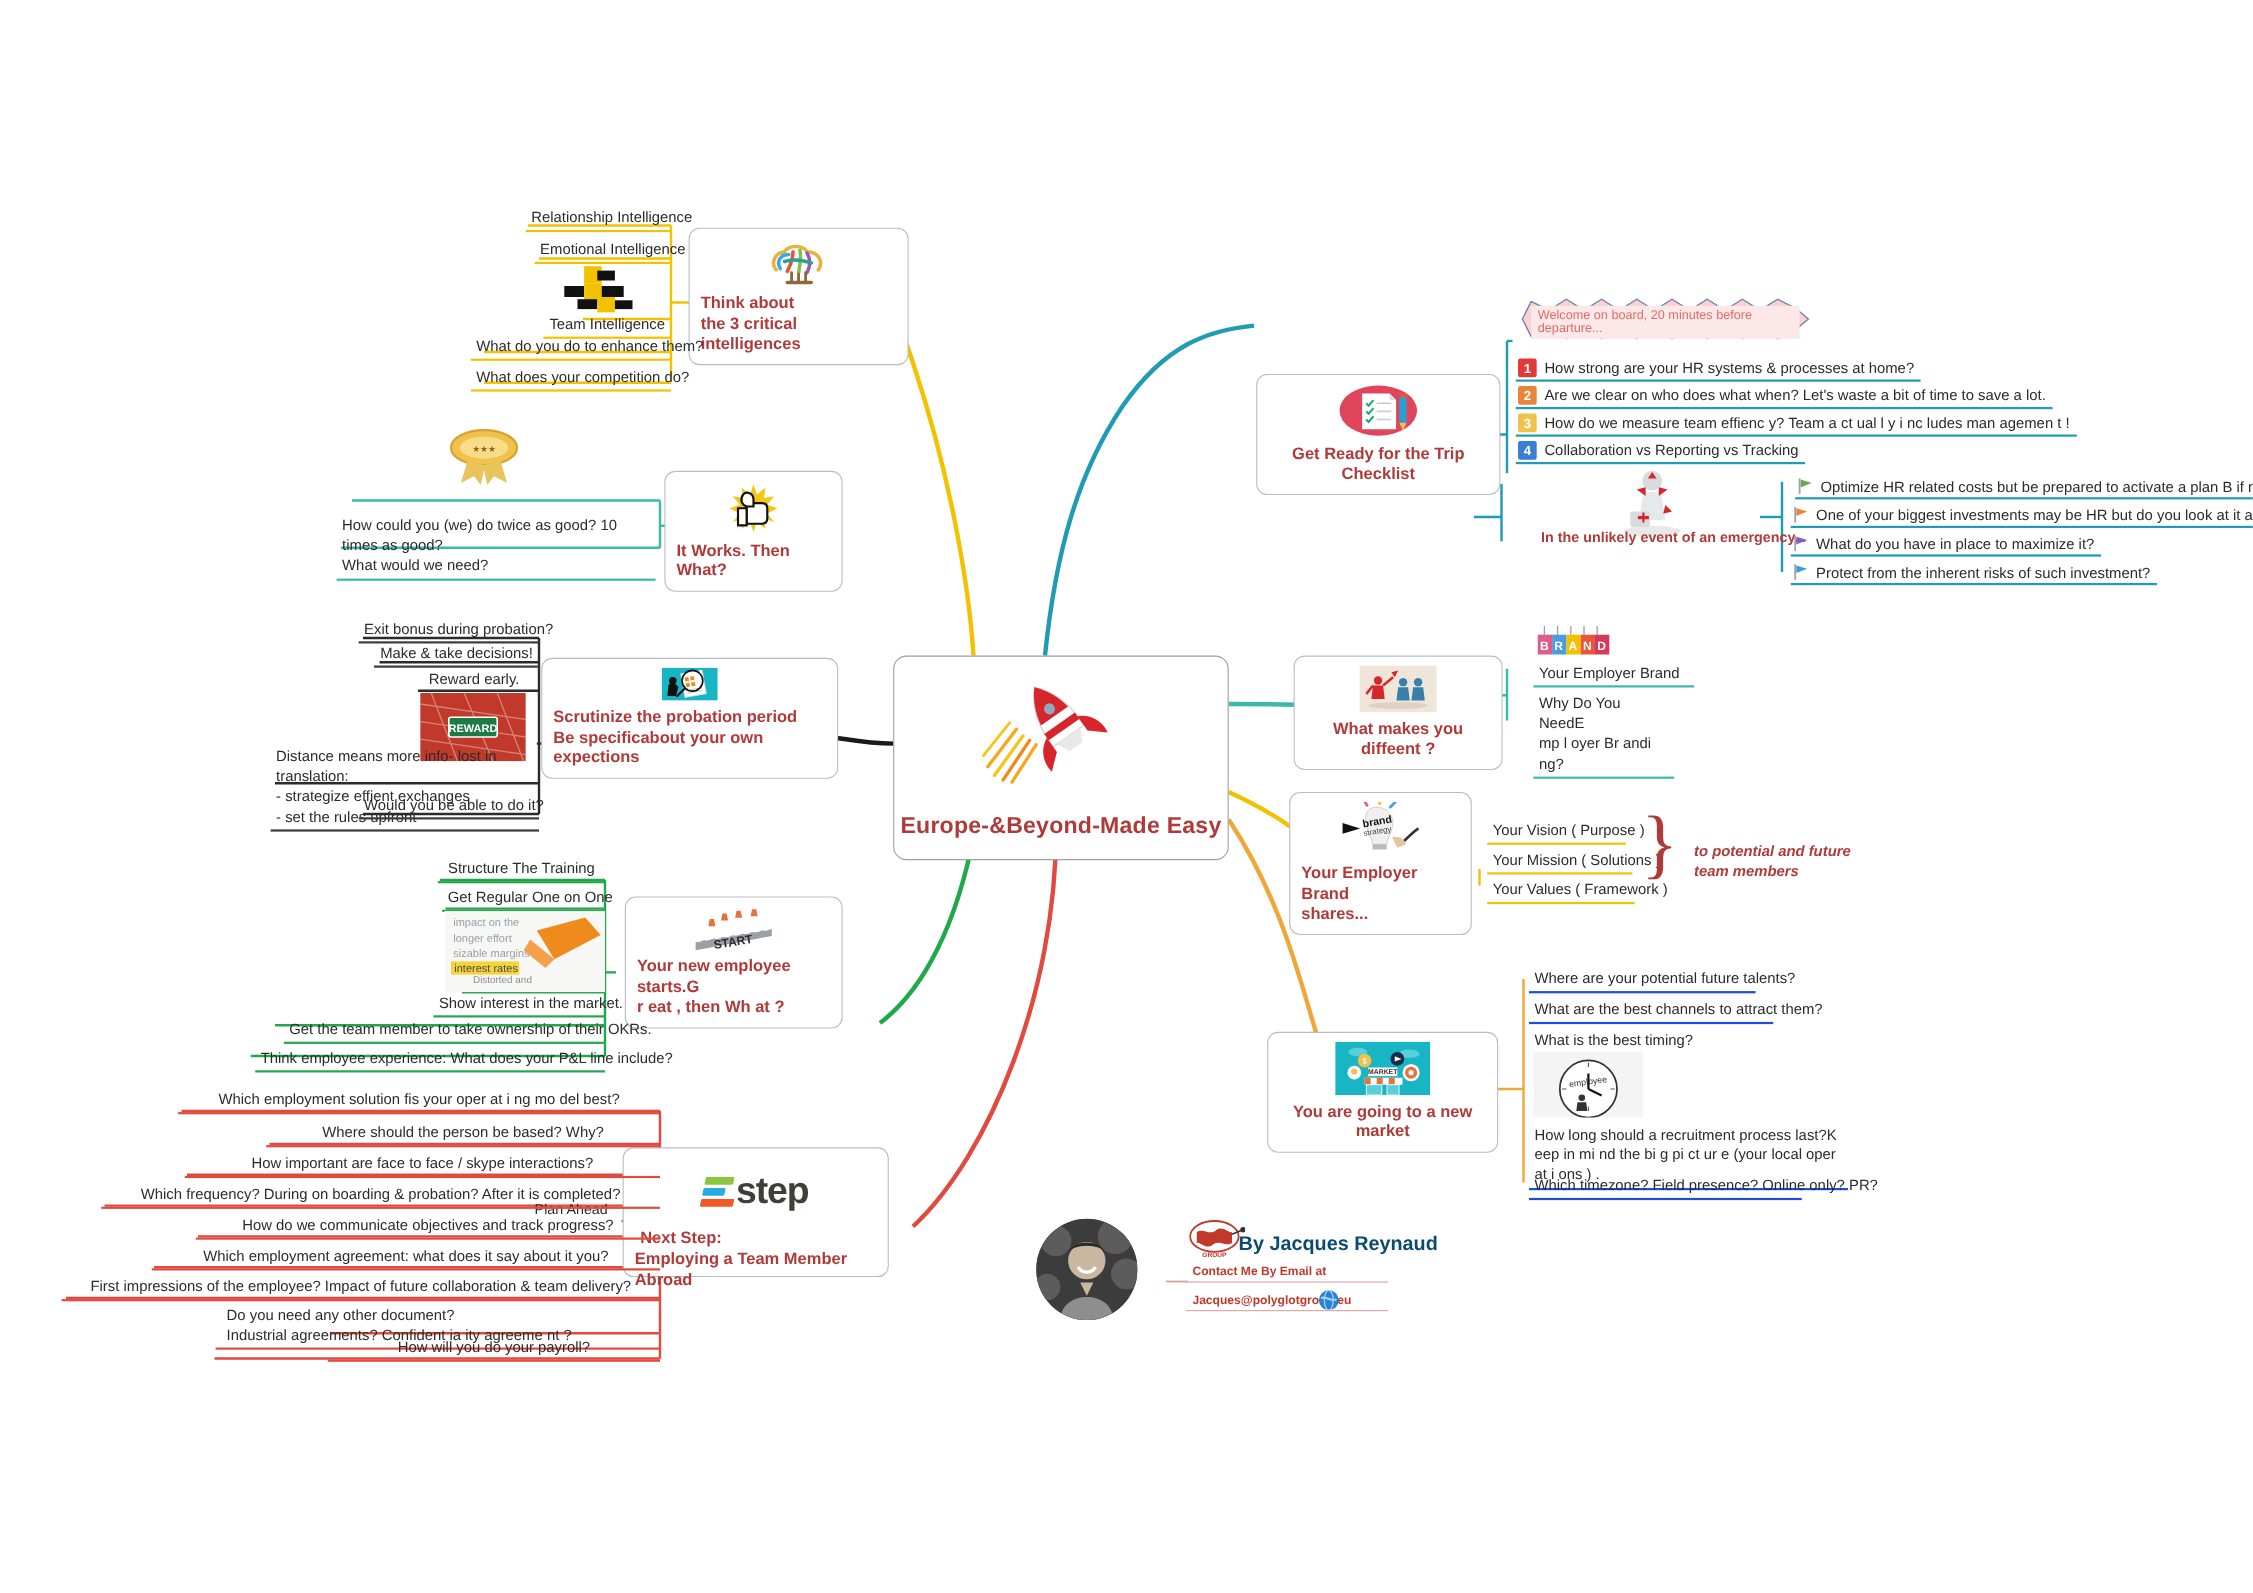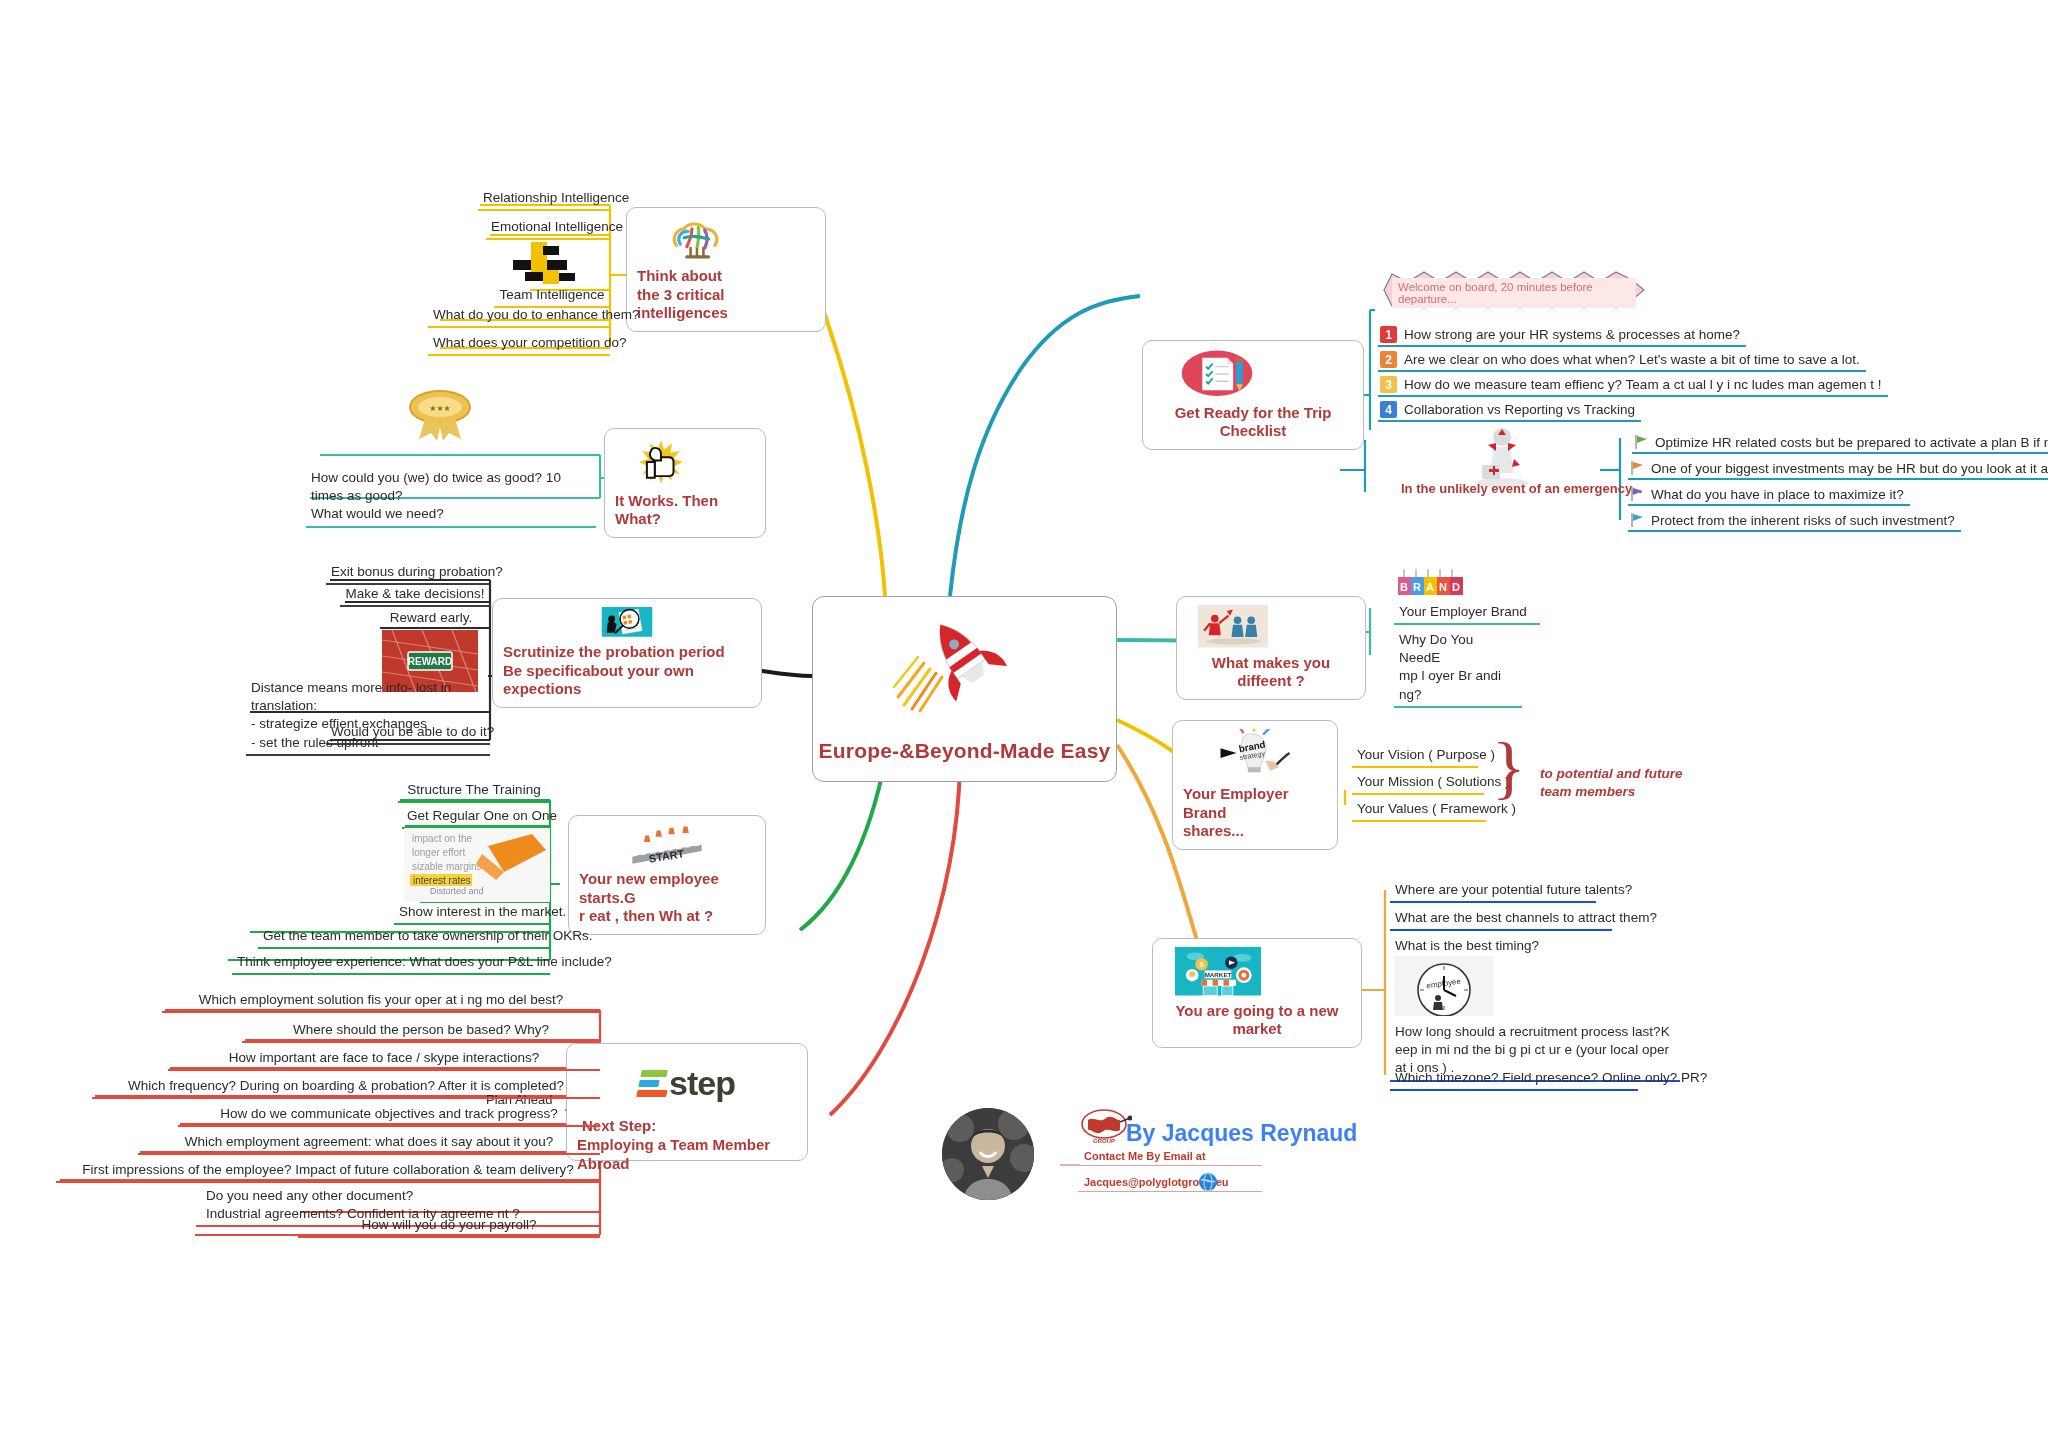--- a/index.html
+++ b/index.html
@@ -20,21 +20,21 @@
     padding-bottom:18px;
   }
   .central .title {
     color:#b03a3a; font-weight:bold; font-size:21px; letter-spacing:.2px;
   }
   .rocket { position:absolute; top:8px; left:50%; transform:translateX(-50%); }
 
   
   .topic {
     position:absolute; background:#fff; border:1px solid #b9bdc2; border-radius:10px;
-    display:flex; flex-direction:column; padding:8px 10px 8px;
+    display:flex; flex-direction:column; align-items:center; padding:8px 10px 8px;
   }
   .topic .tlabel {
     color:#b03a3a; font-weight:bold; font-size:15px; line-height:1.25; text-align:center;
     margin-top:6px; width:100%;
   }
   .topic .tlabel.left { text-align:left; }
   .thumb { border-radius:3px; overflow:hidden; display:block; }
 
   
   .leaf {
@@ -71,21 +71,21 @@
   .bubble-wrap { position:absolute; }
 
   .callout-italic {
     position:absolute; color:#b03a3a; font-style:italic; font-weight:bold;
     font-size:13.5px; line-height:1.35;
   }
 
   .plan-label { position:absolute; font-size:13px; color:#2b2b2b; }
 
   
-  .author-name { position:absolute; color:#3b82f6; font-weight:bold; font-size:23px; }
+  .author-name { position:absolute; color:#0c4a6e; font-weight:bold; font-size:18px; }
   .author-line { position:absolute; color:#c0392b; font-size:11px; font-weight:bold;
                  border-bottom:1.5px solid #e0a0a0; padding:2px 6px 3px; white-space:nowrap; }
   .avatar { position:absolute; border-radius:50%; overflow:hidden; background:#5a5a5a; }
 
   .brace { position:absolute; color:#b03a3a; font-size:70px; line-height:1;
            font-family:"Liberation Serif", serif; }
 
   .step-logo { display:flex; align-items:center; gap:0; }
   .step-bars { display:flex; flex-direction:column; gap:3px; transform:skewX(-12deg); }
   .step-bars i { display:block; height:7px; border-radius:1px; }

